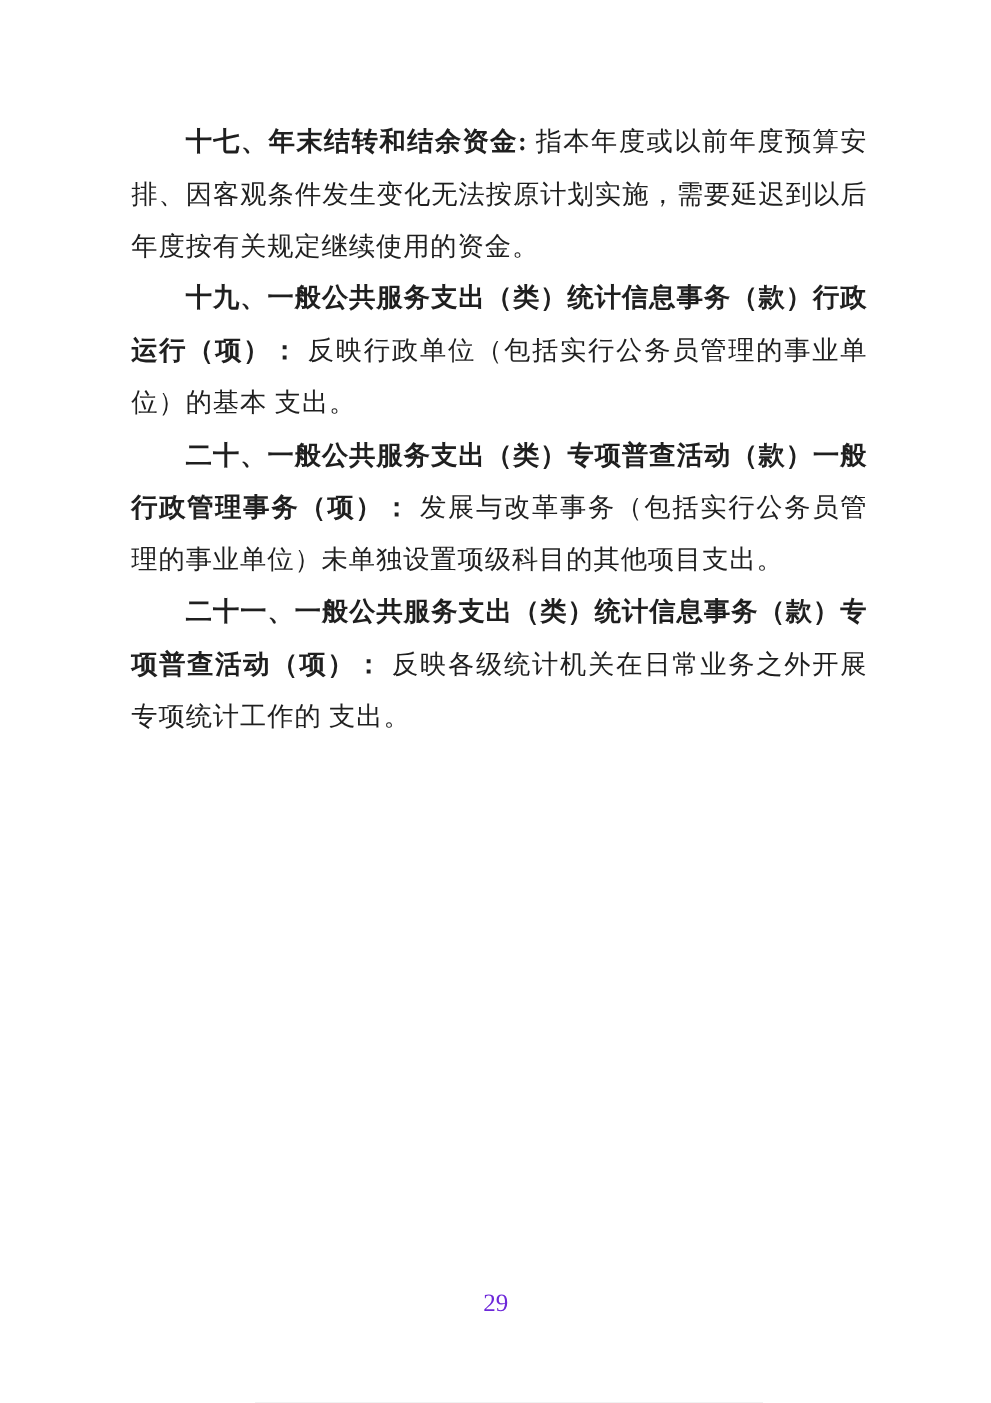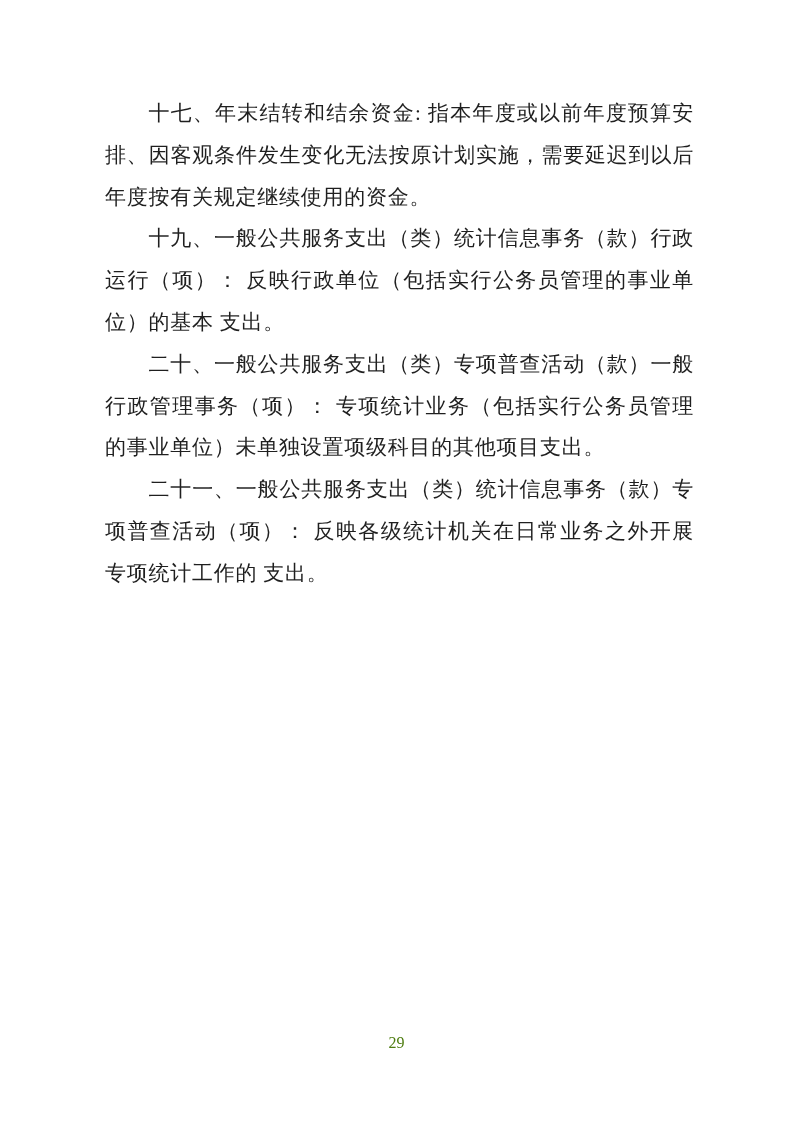--- a/index.html
+++ b/index.html
@@ -26,52 +26,52 @@
     line-height: 41.8px;
     letter-spacing: 0.75px;
     text-align: justify;
   }
   .para {
     margin: 0;
     padding: 0;
     text-indent: 43.5px;
   }
   .term {
-    font-weight: 400;
+    font-weight: 700;
   }
   .definition {
     font-weight: 400;
   }
   .footer {
     position: absolute;
     left: 0;
     top: 1033px;
     width: 793px;
     text-align: center;
-    font-size: 16px;
+    font-size: 20px;
     line-height: 20px;
-    color: #4d7c0f;
+    color: #6d28d9;
   }
 </style>
 </head>
 <body>
 
 <div class="page">
 
   <div class="doc-body">
 
     <p class="para"><span class="term">十七、年末结转和结余资金:</span>
       <span class="definition">指本年度或以前年度预算安排、因客观条件发生变化无法按原计划实施，需要延迟到以后年度按有关规定继续使用的资金。</span></p>
 
 
     <p class="para"><span class="term">十九、一般公共服务支出（类）统计信息事务（款）行政运行（项）：</span>
       <span class="definition">反映行政单位（包括实行公务员管理的事业单位）的基本 支出。</span></p>
 
     <p class="para"><span class="term">二十、一般公共服务支出（类）专项普查活动（款）一般行政管理事务（项）：</span>
-      <span class="definition">专项统计业务（包括实行公务员管理的事业单位）未单独设置项级科目的其他项目支出。</span></p>
+      <span class="definition">发展与改革事务（包括实行公务员管理的事业单位）未单独设置项级科目的其他项目支出。</span></p>
 
     <p class="para"><span class="term">二十一、一般公共服务支出（类）统计信息事务（款）专项普查活动（项）：</span>
       <span class="definition">反映各级统计机关在日常业务之外开展专项统计工作的 支出。</span></p>
 
 
 
   </div>
 
   <div class="footer">
     <span>29</span>

